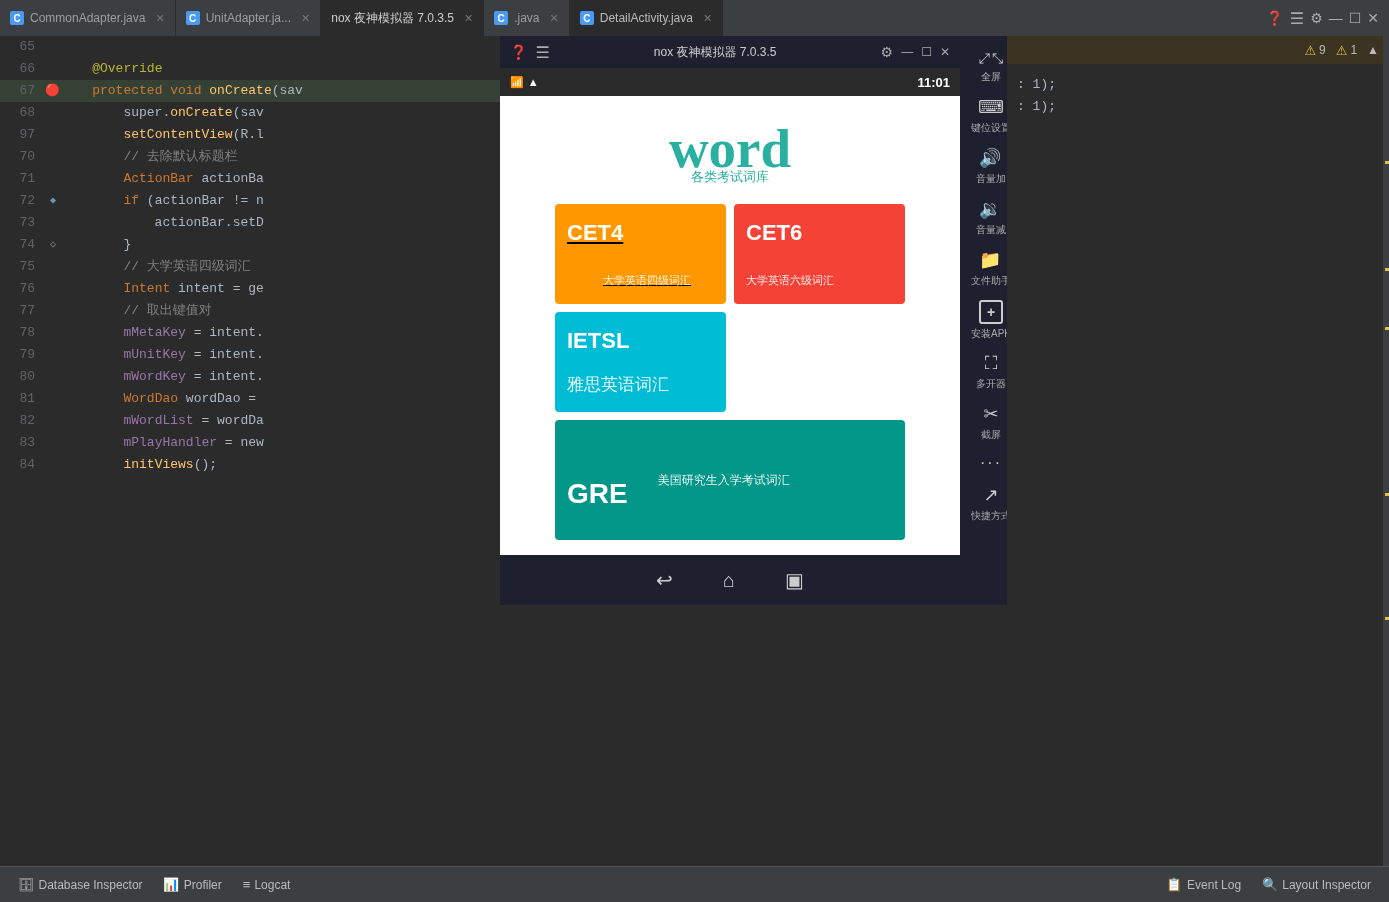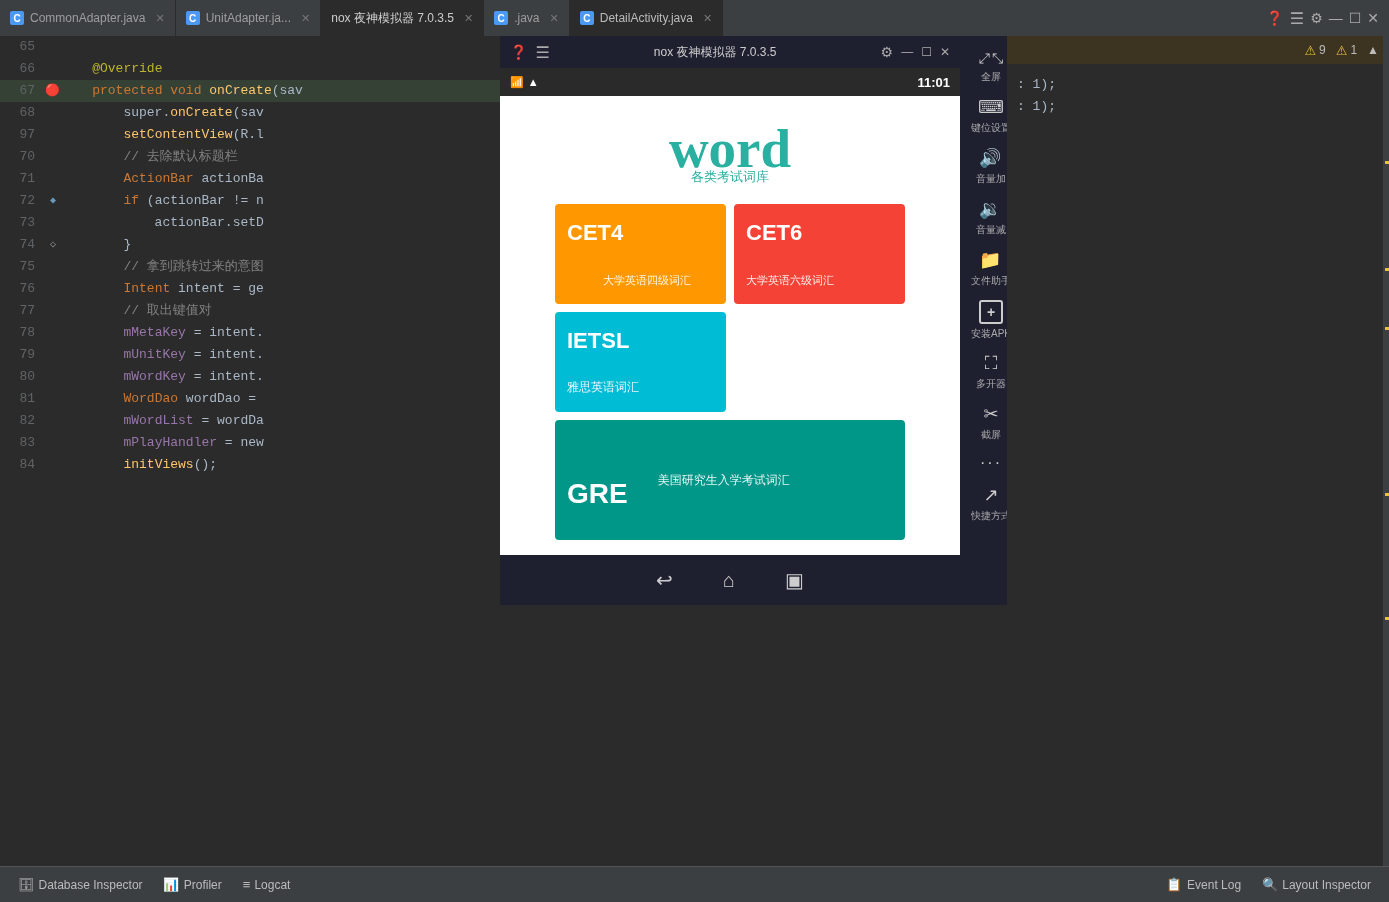--- a/index.html
+++ b/index.html
@@ -388,21 +388,21 @@
 
   <div class="code-line">
     <span class="line-num">74</span>
     <span class="line-gutter"><span style="color:#888; font-size:10px;">◇</span></span>
     <span class="line-content">        }</span>
   </div>
 
   <div class="code-line">
     <span class="line-num">75</span>
     <span class="line-gutter"></span>
-    <span class="line-content">        <span class="comment">// 拿到跳转过来的意图</span></span>
+    <span class="line-content">        <span class="comment">// 大学英语四级词汇</span></span>
   </div>
 
   <div class="code-line">
     <span class="line-num">76</span>
     <span class="line-gutter"></span>
     <span class="line-content">        <span class="type">Intent</span> intent = ge</span>
   </div>
 
   <div class="code-line">
     <span class="line-num">77</span>
@@ -488,33 +488,33 @@
 
               </div>
             </div>
             <div style="width:3px; height:0; background:#2ab0a0;"></div>
             <span style="color:#2ab0a0; font-size:13px; margin-top:-8px;">各类考试词库</span>
           </div>
 
           <div style="display:grid; grid-template-columns:1fr 1fr; gap:8px; width:100%; max-width:350px;">
 
 
-            <div style="background:#ff9800; border-radius:4px; padding:16px 12px; display:flex; flex-direction:column; justify-content:space-between; min-height:100px; cursor:pointer;">
+            <div style="background:#ff9800; border-radius:4px; padding:16px 12px; display:flex; flex-direction:column; justify-content:space-between; min-height:100px; cursor:pointer;text-decoration:underline;">
               <span style="font-size:22px; font-weight:bold; color:white;">CET4</span>
               <span style="font-size:11px; color:rgba(255,255,255,0.9);margin-left:36px;">大学英语四级词汇</span>
             </div>
 
             <div style="background:#f44336; border-radius:4px; padding:16px 12px; display:flex; flex-direction:column; justify-content:space-between; min-height:100px; cursor:pointer;">
               <span style="font-size:22px; font-weight:bold; color:white;">CET6</span>
               <span style="font-size:11px; color:rgba(255,255,255,0.9);">大学英语六级词汇</span>
             </div>
 
             <div style="background:#00bcd4; border-radius:4px; padding:16px 12px; display:flex; flex-direction:column; justify-content:space-between; min-height:100px; cursor:pointer;">
               <span style="font-size:22px; font-weight:bold; color:white;">IETSL</span>
-              <span style="font-size:12px; color:rgba(255,255,255,0.9);">雅思英语词汇</span>
+              <span style="font-size:17px; color:rgba(255,255,255,0.9);">雅思英语词汇</span>
             </div>
 
             <div style="background:#009688; border-radius:4px; padding:16px 12px; display:flex; flex-direction:row; align-items:center; justify-content:flex-start; gap:30px; grid-column:span 2; min-height:120px; cursor:pointer;">
               <span style="font-size:28px; font-weight:bold; color:white;margin-top:27px;">GRE</span>
               <span style="font-size:12px; color:rgba(255,255,255,0.9);">美国研究生入学考试词汇</span>
             </div>
           </div>
         </div>
       </div>
 

